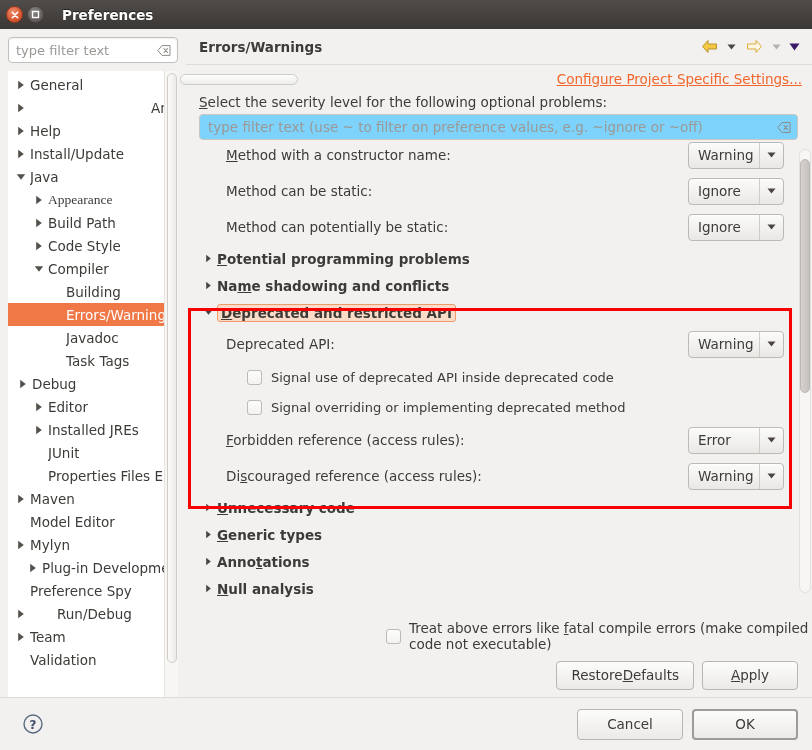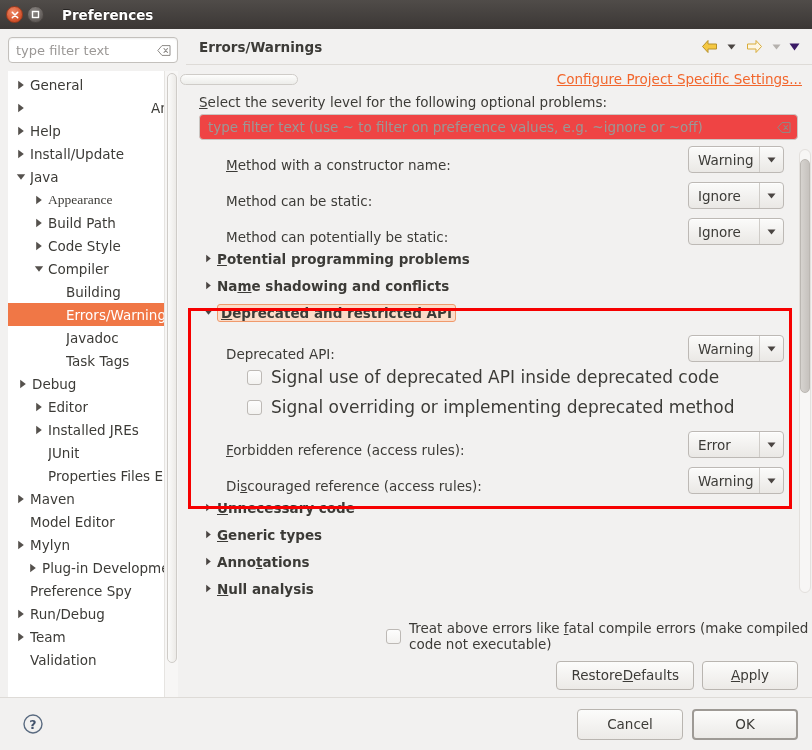--- a/index.html
+++ b/index.html
@@ -171,21 +171,21 @@
   }
 
   #selecthint {
     padding: 1px 0 4px 13px; flex: none;
     color: #3c3b37; font-size: 13.5px;
   }
 
   #innerfilter {
     margin: 0 14px 0 13px; flex: none;
     height: 26px;
-    background: #ef4444;
+    background: #7dd3fc;
     border: 1px solid #c9c6c2;
     border-radius: 4px;
     display: flex; align-items: center;
     position: relative;
   }
   #innerfilter input {
     border: 0; outline: 0; background: transparent;
     font-family: inherit; font-size: 13.5px; color: #2b2b2b;
     padding: 0 26px 0 8px; width: 100%;
   }
@@ -217,21 +217,21 @@
   }
   #opt-vsb .thumb {
     position: absolute; left: 2px; width: 10px;
     top: 16px; height: 234px;
     background: linear-gradient(to right,#d6d3cf,#c6c2be);
     border: 1px solid #bbb7b2; border-radius: 6px;
   }
 
   .optrow {
     height: 36px;
-    display: flex; align-items: flex-end;
+    display: flex; align-items: center;
     padding-right: 14px;
   }
   .optrow .olabel {
     padding-left: 27px;
     color: #3c3b37; font-size: 13.5px;
   }
   .optrow .combo { margin-left: auto; }
 
   .combo {
     width: 96px; height: 27px;
@@ -276,21 +276,21 @@
     display: flex; align-items: center;
     padding-left: 48px;
   }
   .checkbox {
     width: 15px; height: 15px; flex: none;
     background: linear-gradient(to bottom,#fdfdfd,#f3f2f0);
     border: 1px solid #bdb9b5;
     border-radius: 3px;
     margin-right: 9px;
   }
-  .chkrow .clabel { color: #3c3b37; font-size: 17px; }
+  .chkrow .clabel { color: #3c3b37; font-size: 13px; }
 
   
   #redbox {
     position: absolute;
     left: 188px; top: 308px;
     width: 604px; height: 201px;
     border: 3px solid #f60000;
     pointer-events: none;
     z-index: 20;
   }
@@ -525,21 +525,21 @@
                   <svg width="8" height="10" viewBox="0 0 8 10">
                     <path d="M1.2 0.8 L6.8 5 L1.2 9.2 Z" fill="#55514d"></path>
                   </svg>
                 </span>
                 <span class="tlabel">Plug-in Developme</span>
               </div>
               <div class="trow" style="padding-left: 4px;">
                 <span class="twist"></span>
                 <span class="tlabel">Preference Spy</span>
               </div>
-              <div class="trow" style="padding-left: 4px;">
+              <div class="trow" style="padding-left: 4px; gap: 27px;">
                 <span class="twist">
                   <svg width="8" height="10" viewBox="0 0 8 10">
                     <path d="M1.2 0.8 L6.8 5 L1.2 9.2 Z" fill="#55514d"></path>
                   </svg>
                 </span>
                 <span class="tlabel">Run/Debug</span>
               </div>
               <div class="trow" style="padding-left: 4px;">
                 <span class="twist">
                   <svg width="8" height="10" viewBox="0 0 8 10">

